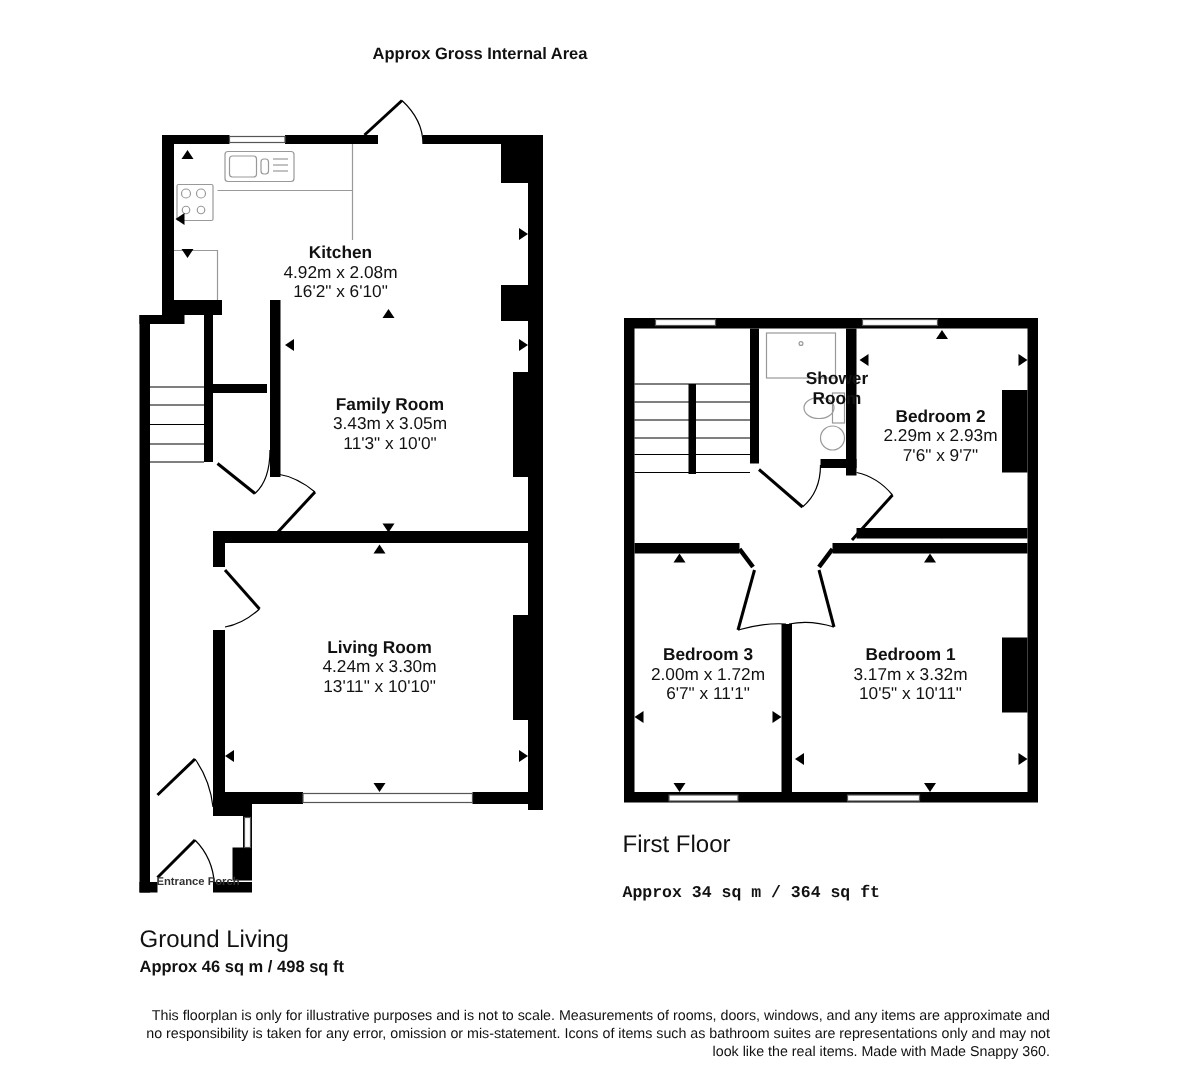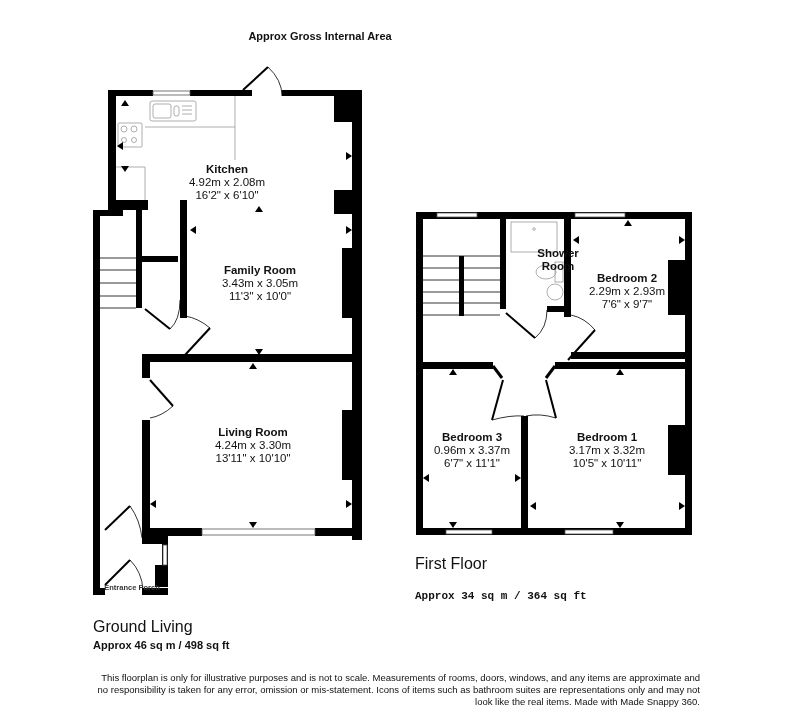--- a/index.html
+++ b/index.html
@@ -218,21 +218,21 @@
   <span class="d">Shower</span>
   <span class="d">Room</span>
 </div>
 <div class="room-label" style="left:627px; top:272px;">
   <span class="rn">Bedroom 2</span>
   <span class="d">2.29m x 2.93m</span>
   <span class="d">7'6" x 9'7"</span>
 </div>
 <div class="room-label" style="left:472px; top:431px;">
   <span class="rn">Bedroom 3</span>
-  <span class="d">0.96m x 3.37m</span>
+  <span class="d">2.00m x 1.72m</span>
   <span class="d">6'7" x 11'1"</span>
 </div>
 <div class="room-label" style="left:607px; top:431px;">
   <span class="rn">Bedroom 1</span>
   <span class="d">3.17m x 3.32m</span>
   <span class="d">10'5" x 10'11"</span>
 </div>
 
 <div class="floor-title" style="left:415px; top:555px;">First Floor</div>
 <div class="floor-area" style="left:415px; top:590px;font-family:Liberation Mono, monospace;">Approx 34 sq m / 364 sq ft</div>

